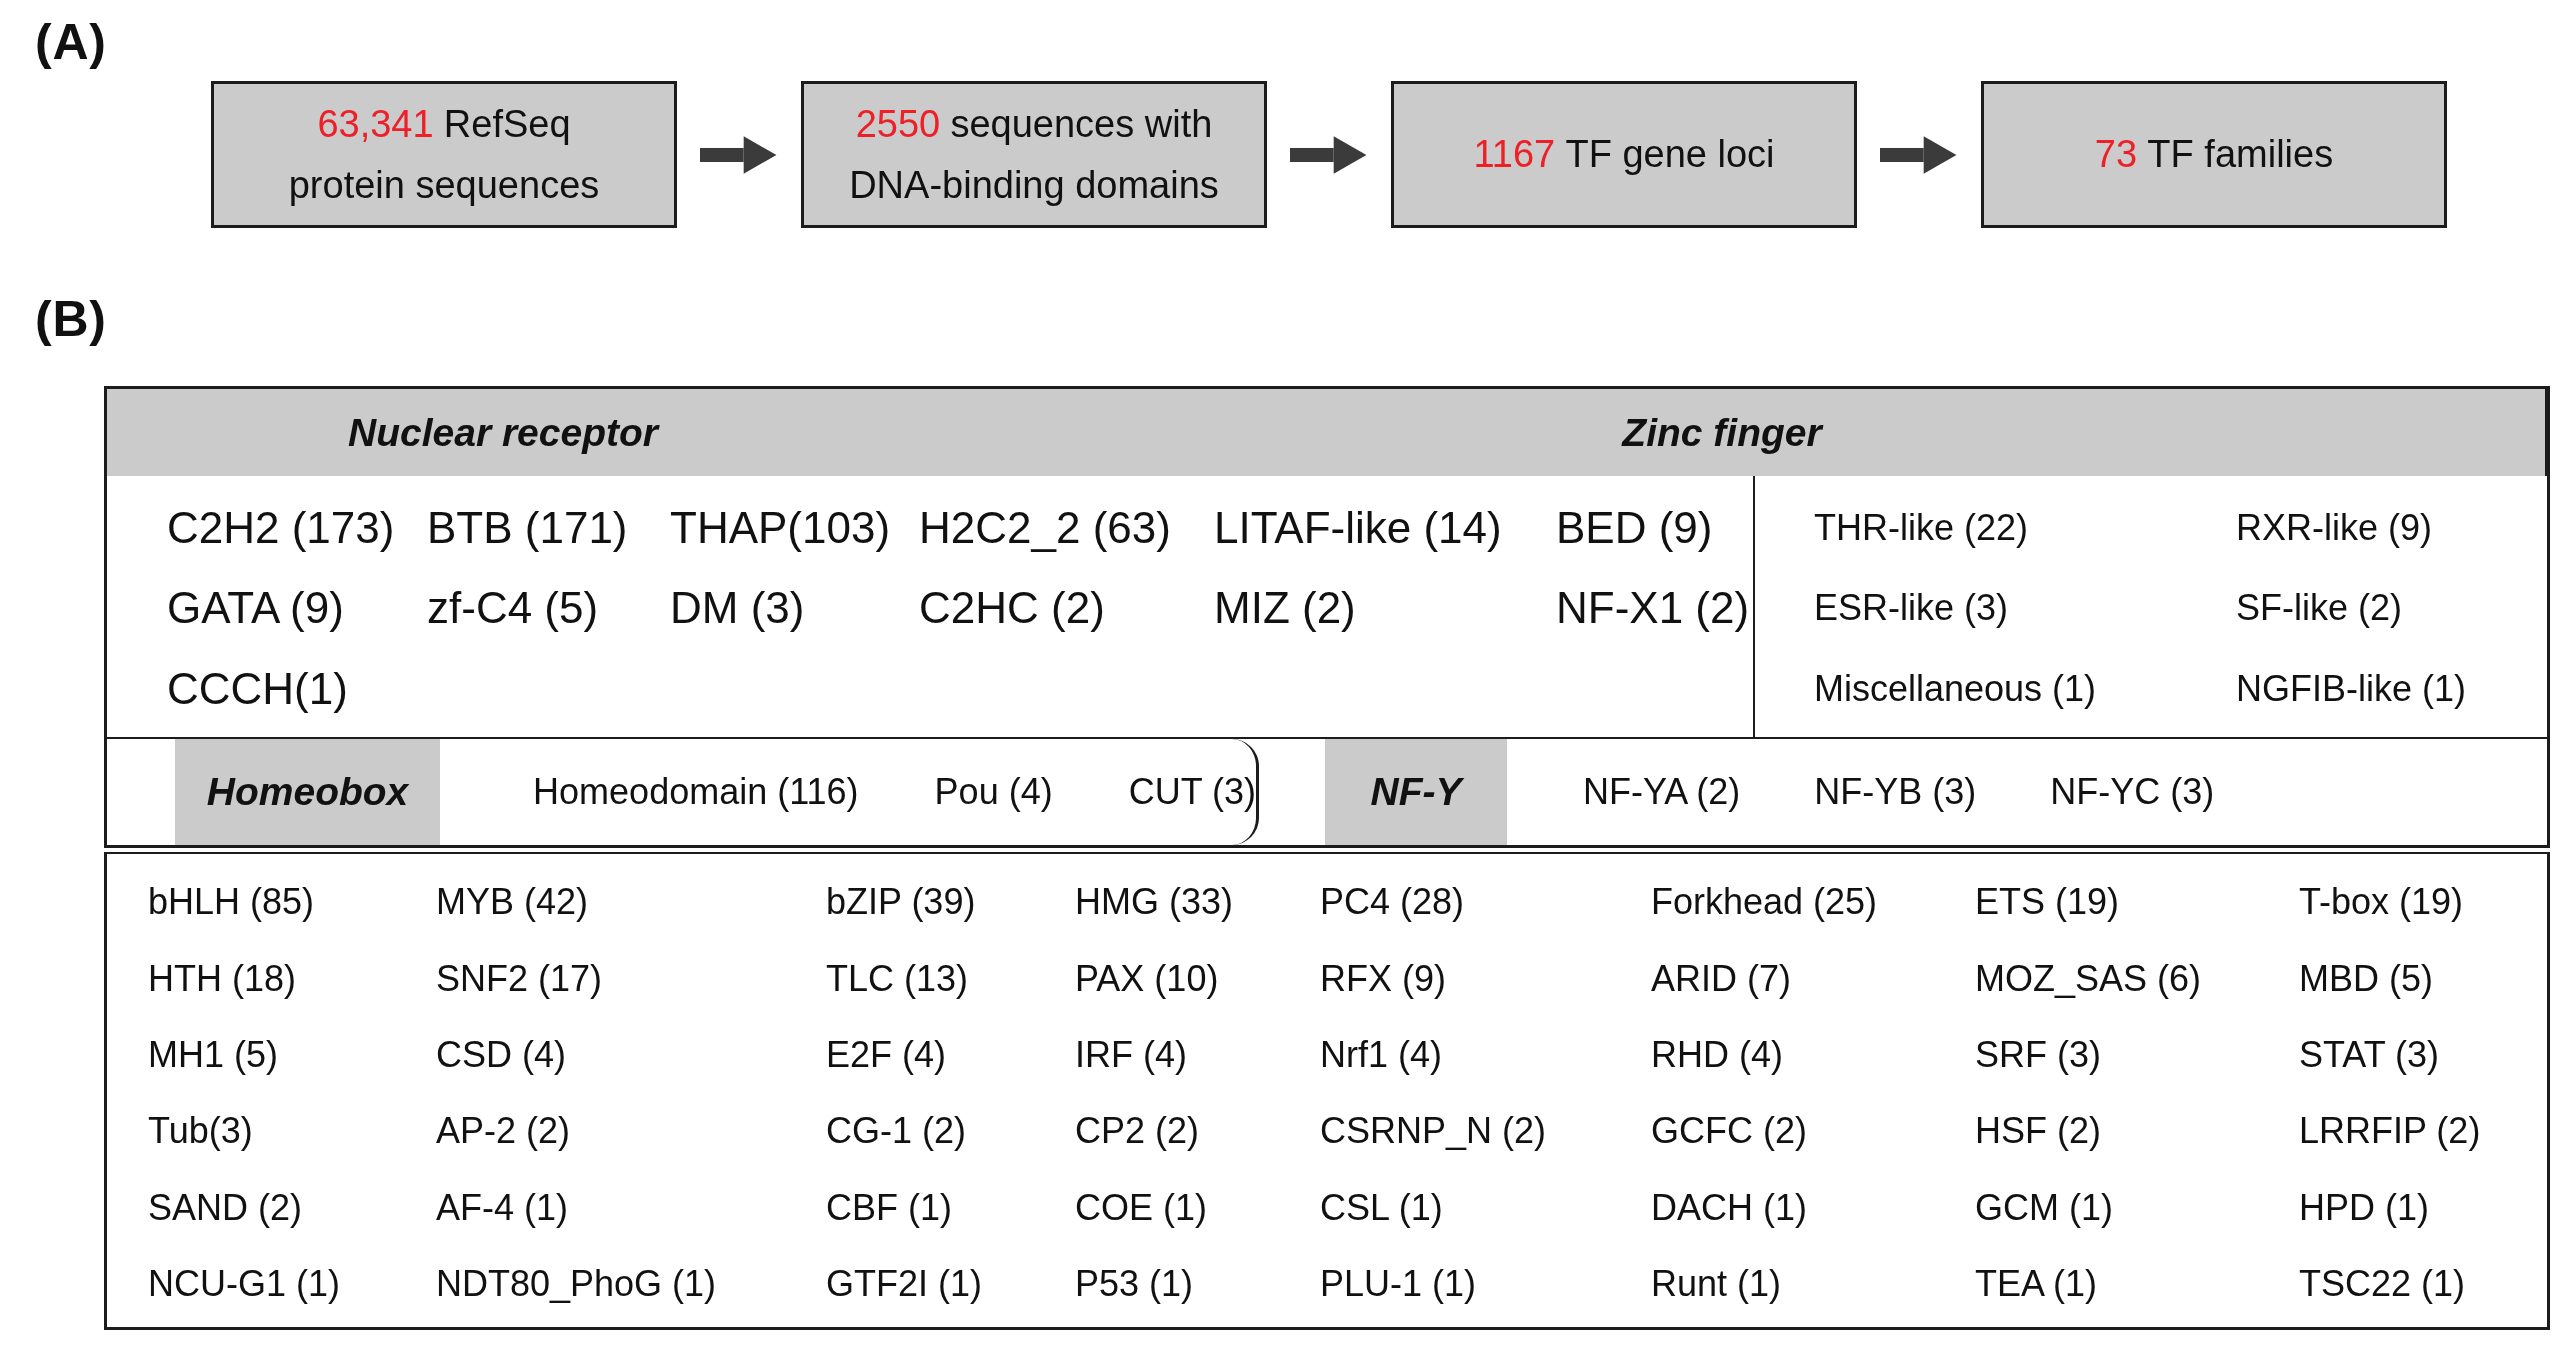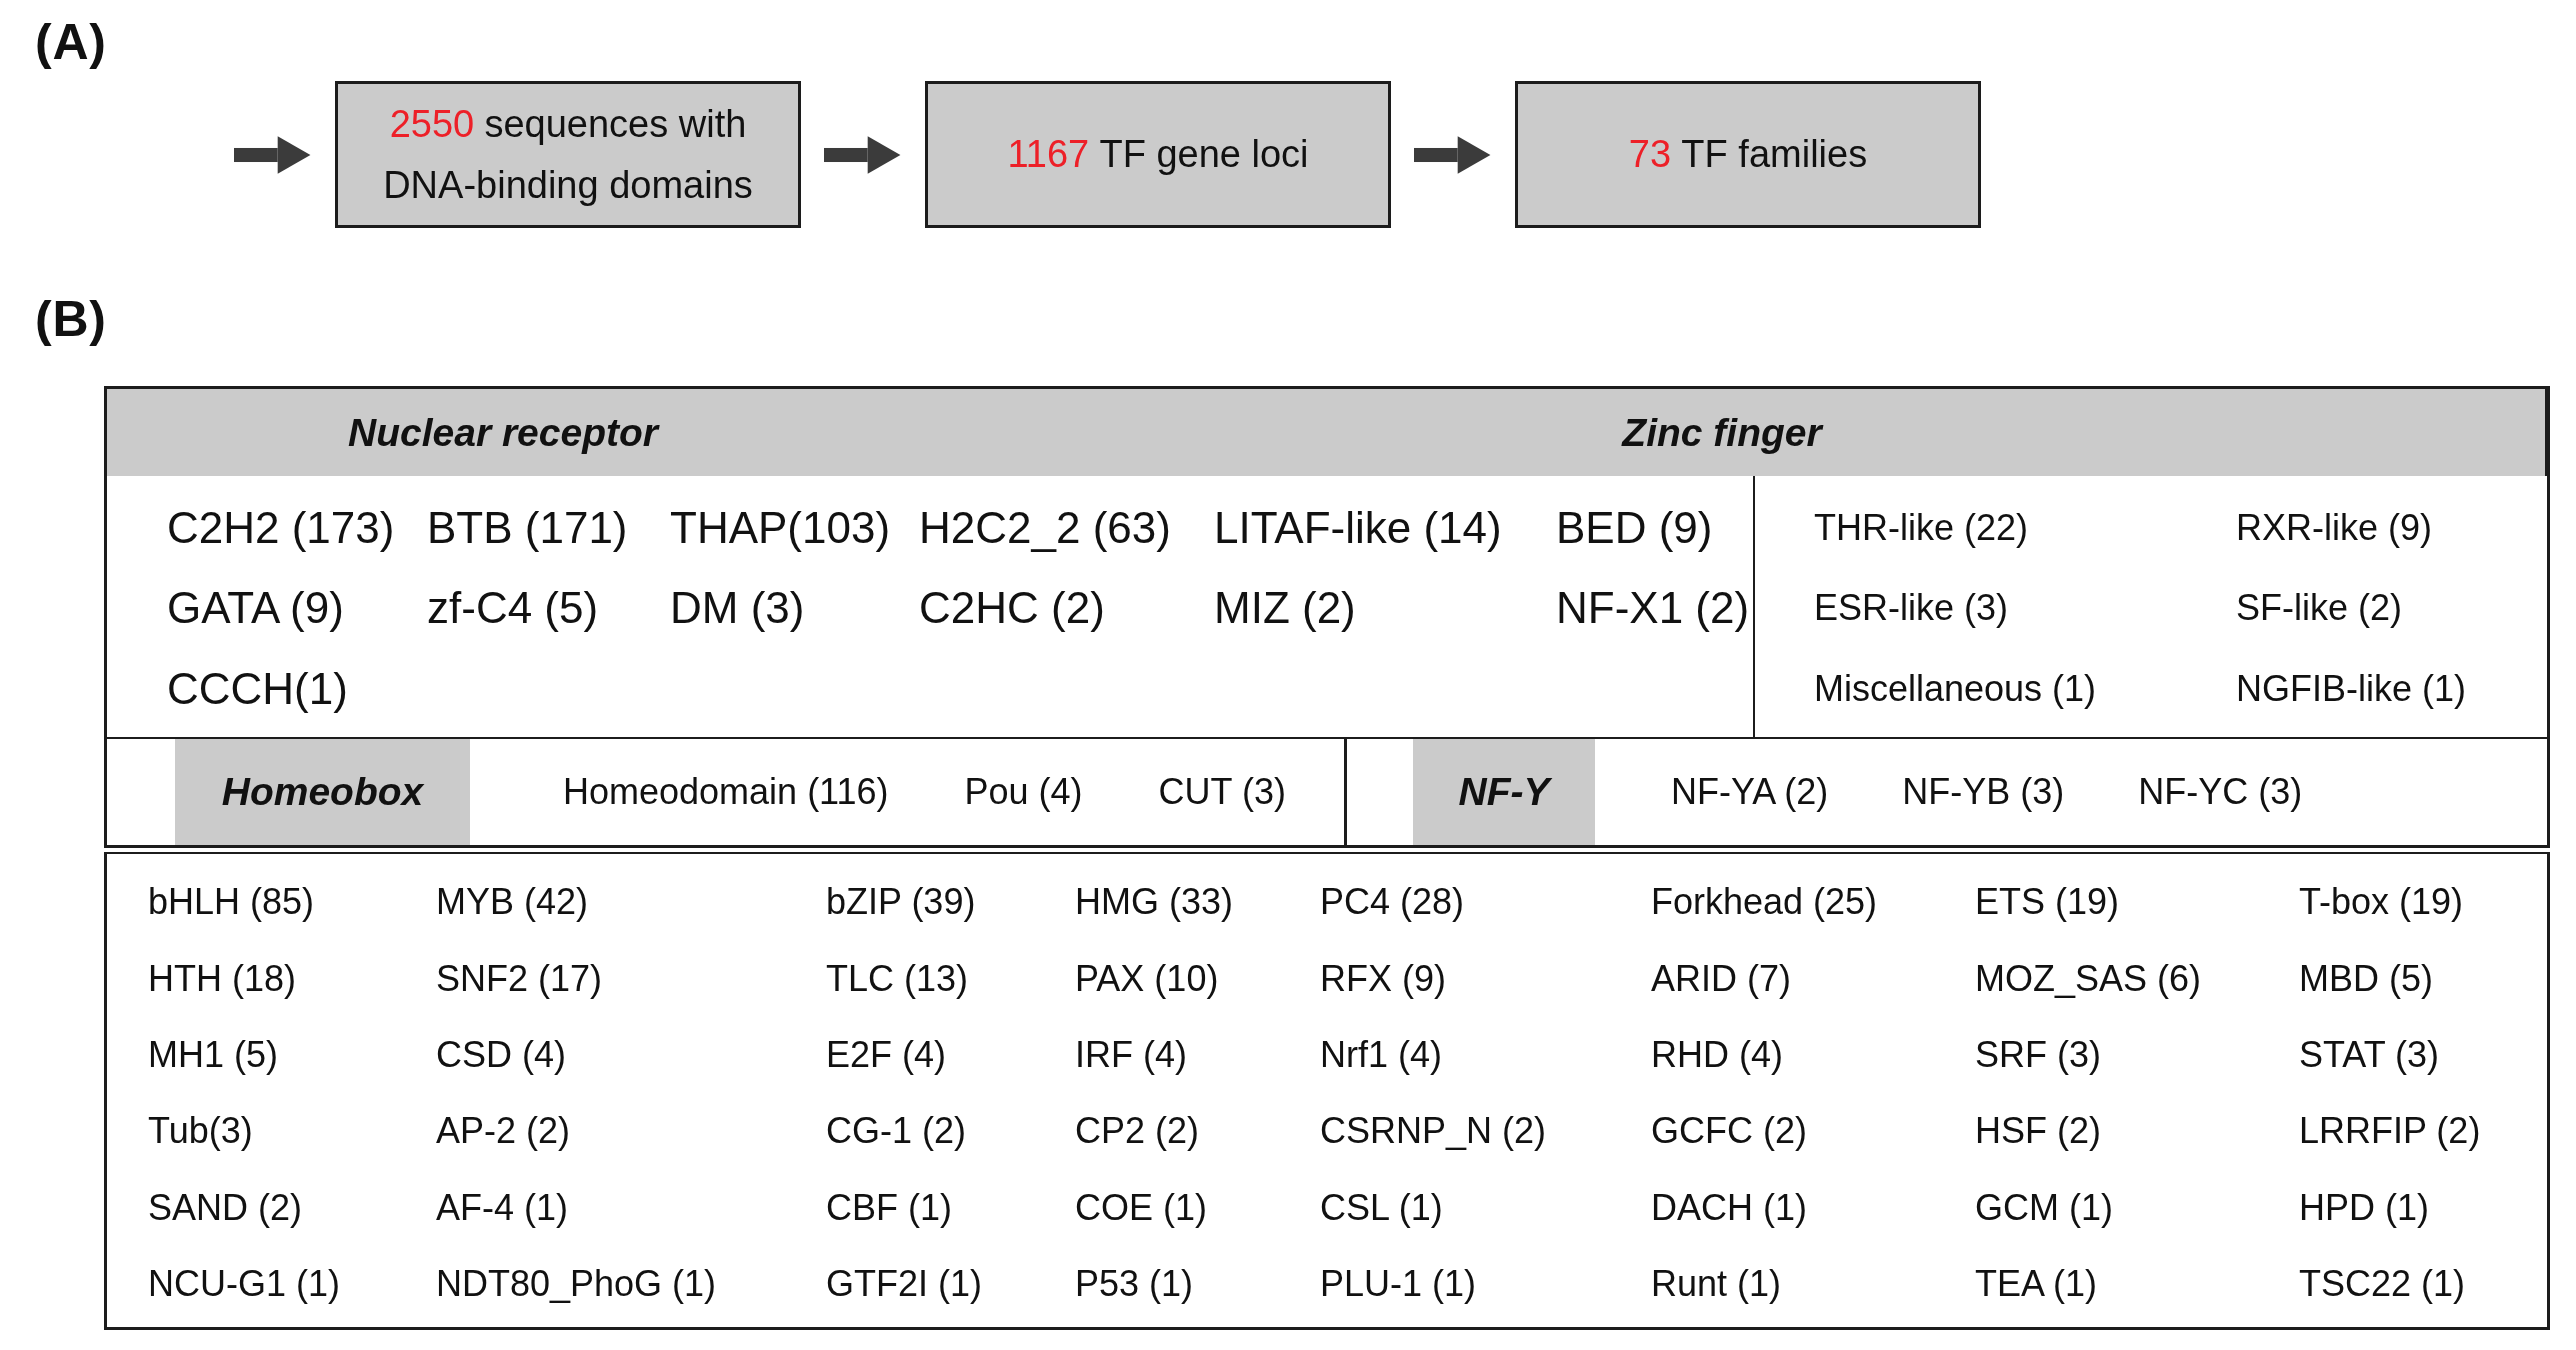--- a/index.html
+++ b/index.html
@@ -37,22 +37,22 @@
             border-left:3.3px solid #1c1c1c; border-right:3.3px solid #1c1c1c; }
   .zf-body { width:1648px; box-sizing:border-box; border-right:2.5px solid #1c1c1c;
              display:grid; grid-template-columns:260px 243px 249px 295px 342px 1fr;
              grid-auto-rows:1fr; align-items:center;
              padding:11.6px 0 8.3px 60px; font-size:44px; white-space:nowrap; }
   .nr-body { flex:1; display:grid; grid-template-columns:422px 1fr; grid-auto-rows:1fr;
              align-items:center; padding:11.6px 0 8.3px 59px; font-size:36px; white-space:nowrap; }
 
   .mid-row { display:flex; height:111px; box-sizing:border-box;
              border:3.3px solid #1c1c1c; border-top-width:2.5px; }
-  .mid-left { width:1240px; box-sizing:border-box; border-right:3.3px solid #1c1c1c;
-              display:flex; align-items:center; font-size:36px; white-space:nowrap; }
+  .mid-left { width:1152px; box-sizing:border-box; border-right:3.3px solid #1c1c1c;
+              display:flex; align-items:center; font-size:36px; white-space:nowrap;border-radius:27px; }
   .mid-right { flex:1; display:flex; align-items:center; font-size:36px; white-space:nowrap; }
   .mid-hdr { height:100%; background:#cbcbcb; display:flex; align-items:center; justify-content:center;
              font-weight:bold; font-style:italic; font-size:39px; box-sizing:border-box; }
   .hb-hdr { width:295px; margin-left:68px; }
   .nfy-hdr { width:182px; margin-left:66px; }
   .mid-items { display:flex; gap:76px; margin-left:93px; }
   .mid-right .mid-items { gap:74px; margin-left:76px; }
 
   .bottom-grid { margin-top:4.1px; height:478px; box-sizing:border-box;
                  border:3.3px solid #1c1c1c; border-top-width:2.5px;
@@ -63,20 +63,24 @@
   .cell { display:block; }
 </style>
 </head>
 <body>
 
 <div class="page">
 
   <div class="panel-label label-a">(A)</div>
 
   <div class="flow">
+    <div class="flow-box">
+      <div class="flow-line"><span class="num">63,341</span><span>RefSeq</span></div>
+      <div class="flow-line">protein sequences</div>
+    </div>
     <div class="flow-arrow">
       <svg viewBox="0 0 100 60" xmlns="http://www.w3.org/2000/svg">
           <g fill="#3b3b3b">
             <rect x="0" y="21" width="56" height="18"></rect>
             <polygon points="56,6 56,54 98,30"></polygon>
           </g>
         </svg>
     </div>
     <div class="flow-box">
       <div class="flow-line"><span class="num">2550</span><span>sequences with</span></div>

